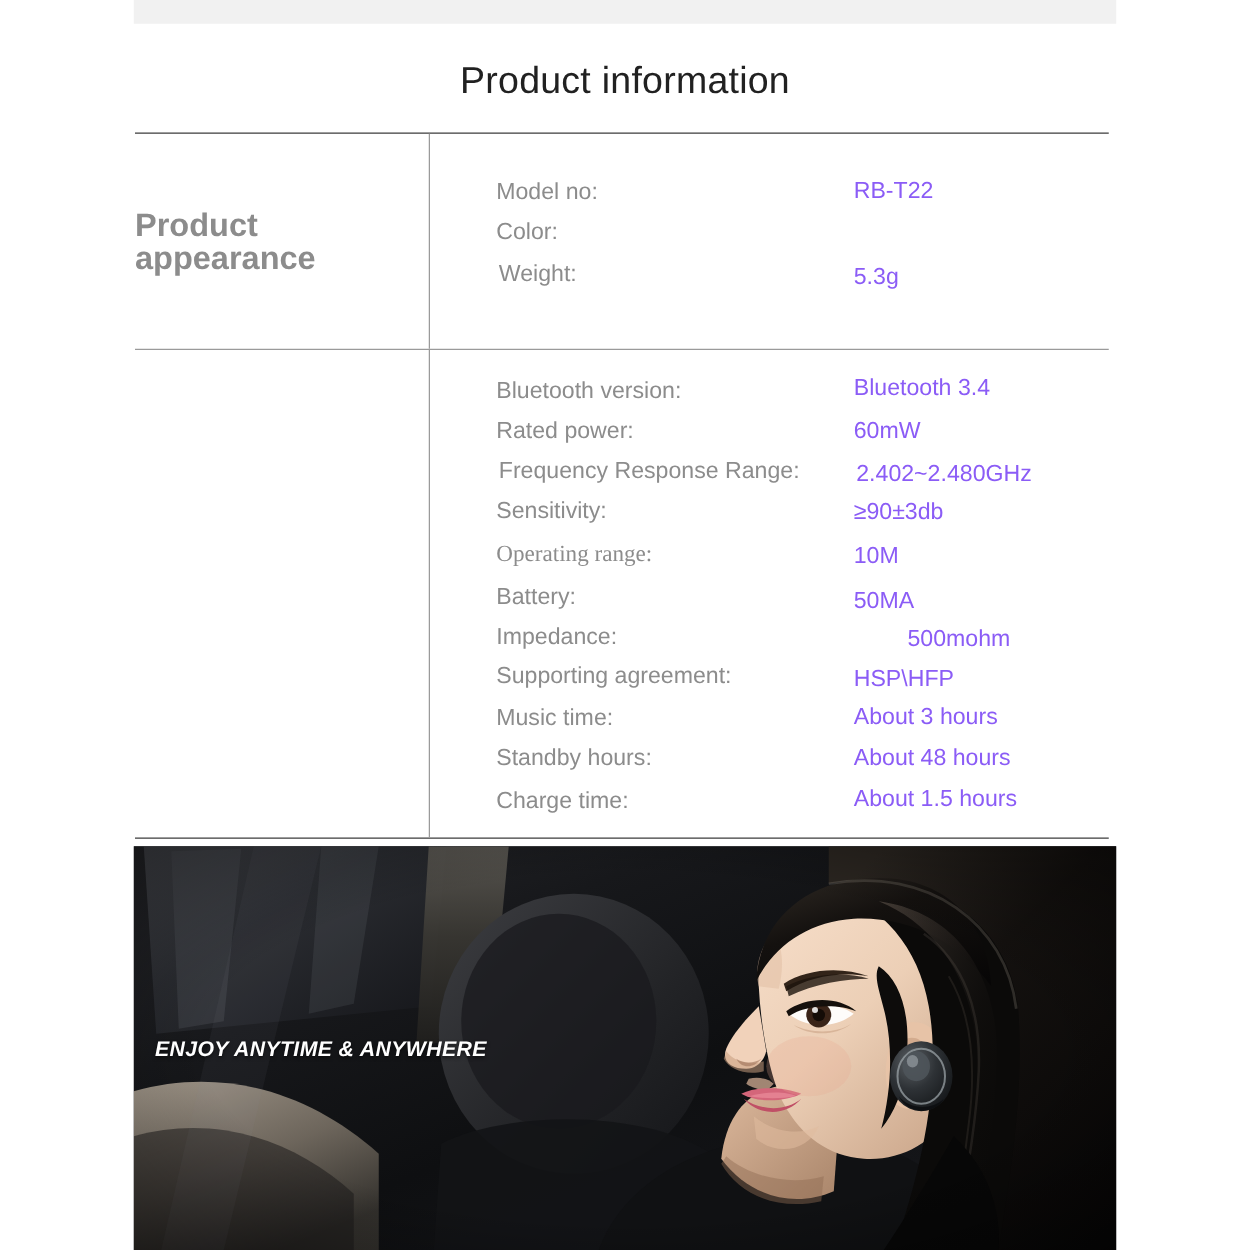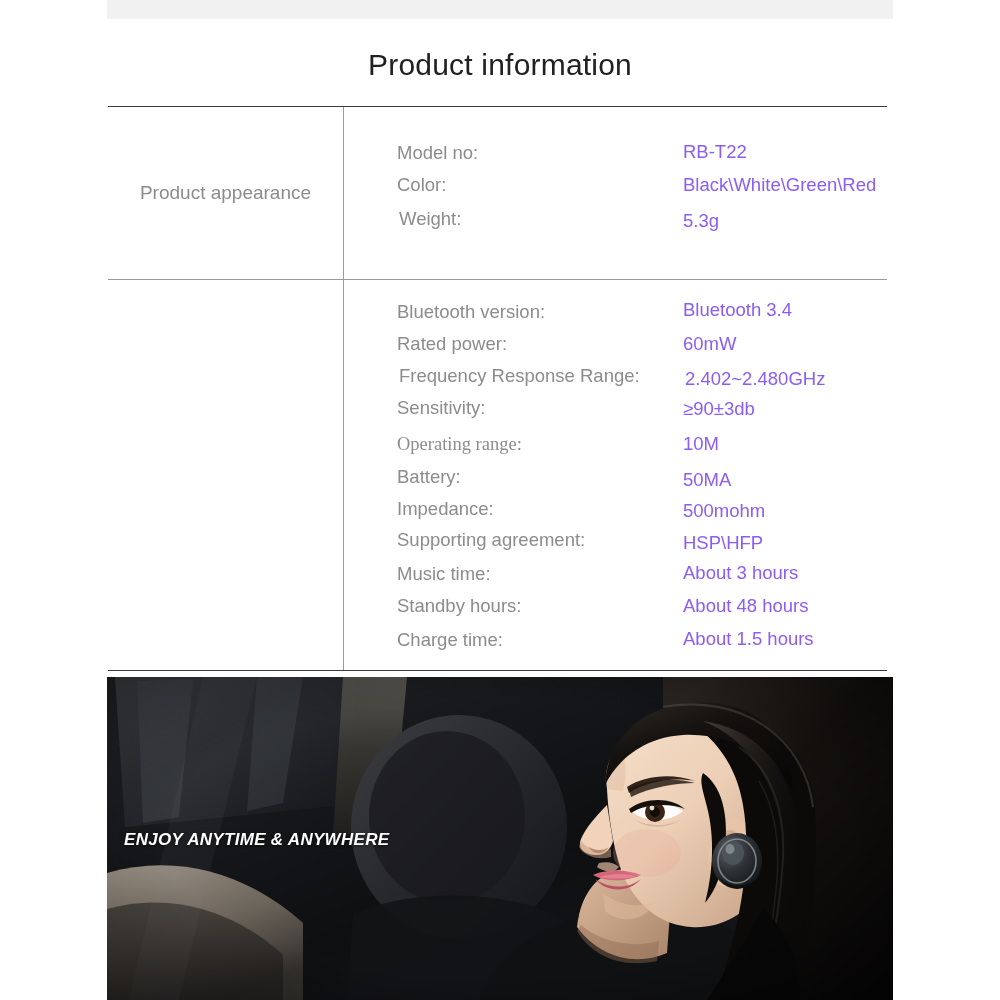--- a/index.html
+++ b/index.html
@@ -72,24 +72,24 @@
     width: 236px;
     flex: 0 0 236px;
     display: flex;
     align-items: center;
     justify-content: center;
     box-sizing: border-box;
     border-right: 1px solid #9a9a9a;
   }
 
   .cell-label-text {
-    font-size: 19px;
+    font-size: 26px;
     color: #8c8c8c;
     line-height: 26px;
-    font-weight: 400;
+    font-weight: 700;
   }
 
   .cell-content {
     flex: 1 1 auto;
     position: relative;
     box-sizing: border-box;
   }
 
   
   .attr-list {
@@ -145,21 +145,21 @@
   .attr-line.l-power   .attr-val { top: 0px; }
   .attr-line.l-freq    .attr-key { top: 0px; left: 55px; }
   .attr-line.l-freq    .attr-val { top: 3px; left: 341px; }
   .attr-line.l-sens    .attr-key { top: 0px; }
   .attr-line.l-sens    .attr-val { top: 1px; }
   .attr-line.l-range   .attr-key { top: 4px; font-family: Liberation Serif, serif; }
   .attr-line.l-range   .attr-val { top: 4px; }
   .attr-line.l-batt    .attr-key { top: 5px; }
   .attr-line.l-batt    .attr-val { top: 8px; }
   .attr-line.l-imp     .attr-key { top: 5px; }
-  .attr-line.l-imp     .attr-val { top: 7px; }
+  .attr-line.l-imp     .attr-val { top: 7px; margin-left: 43px; }
   .attr-line.l-proto   .attr-key { top: 4px; }
   .attr-line.l-proto   .attr-val { top: 7px; }
   .attr-line.l-music   .attr-key { top: 6px; }
   .attr-line.l-music   .attr-val { top: 5px; }
   .attr-line.l-standby .attr-key { top: 6px; }
   .attr-line.l-standby .attr-val { top: 6px; }
   .attr-line.l-charge  .attr-key { top: 8px; }
   .attr-line.l-charge  .attr-val { top: 7px; }
 
   
@@ -210,21 +210,20 @@
         <span class="cell-label-text">Product appearance</span>
       </div>
       <div class="cell-content">
         <div class="attr-list appearance-list">
           <div class="attr-line l-model">
             <span class="attr-key">Model no:</span>
             <span class="attr-val">RB-T22</span>
           </div>
           <div class="attr-line l-color">
             <span class="attr-key">Color:</span>
-            <span class="attr-val">Black\White\Green\Red</span>
           </div>
           <div class="attr-line l-weight">
             <span class="attr-key">Weight:</span>
             <span class="attr-val">5.3g</span>
           </div>
         </div>
       </div>
     </div>
 
     <div class="spec-row row-specs row-divider">

